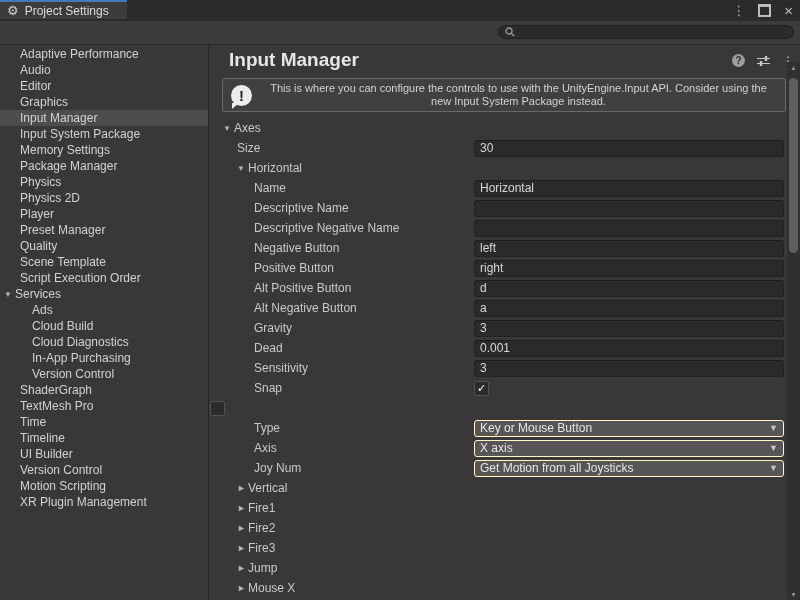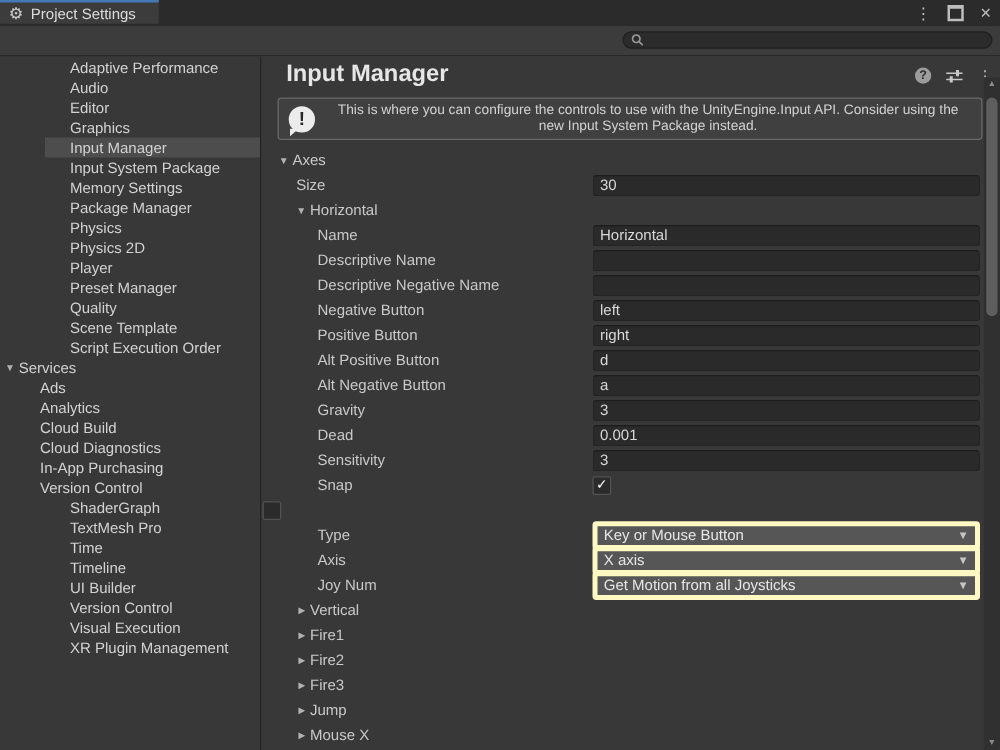--- a/index.html
+++ b/index.html
@@ -26,21 +26,21 @@
   .search input{background:transparent;border:none;outline:none;color:#d4d4d4;font-size:11px;
           width:260px;font-family:"Liberation Sans",sans-serif;}
 
   
   .sidebar{position:absolute;top:46px;left:0;width:209px;bottom:0;background:#383838;
            border-right:1px solid #242424;box-sizing:border-box;overflow:hidden;}
   .side-item{height:16px;display:flex;align-items:center;font-size:12px;color:#d2d2d2;white-space:nowrap;}
   .side-item.selected{background:#4d4d4d;}
   .side-item .fold{width:14px;text-align:center;font-size:8px;color:#b0b0b0;flex:none;}
   .side-item.ind0{padding-left:1px;}
-  .side-item.ind1{padding-left:20px;margin-left:36px;}
+  .side-item.ind1{padding-left:20px;}
   .side-item.ind2{padding-left:32px;}
 
   
   .main{position:absolute;top:45px;left:210px;right:0;bottom:0;background:#383838;}
   .main-title{position:absolute;left:19px;top:4px;font-size:19px;font-weight:bold;color:#e6e6e6;}
   .header-icons{position:absolute;right:6px;top:9px;display:flex;gap:11px;align-items:center;}
   .help-circ{width:13px;height:13px;border-radius:50%;background:#9c9c9c;color:#2e2e2e;
              font-size:10px;font-weight:bold;display:flex;align-items:center;justify-content:center;}
   .hdr-kebab{font-size:12px;color:#c4c4c4;line-height:1;}
 
@@ -60,21 +60,21 @@
   .plabel{box-sizing:border-box;width:264px;display:flex;align-items:center;height:100%;
           font-size:12px;color:#c9c9c9;white-space:nowrap;flex:none;}
   .plabel .tri{width:11px;font-size:8px;color:#b2b2b2;flex:none;}
   .plabel.ind0{padding-left:13px;}
   .plabel.ind1{padding-left:27px;}
   .plabel.ind2{padding-left:44px;text-align:right;}
   .pvalue{flex:1;margin-right:3px;display:flex;align-items:center;}
   .field{flex:1;height:15px;line-height:15px;background:#2a2a2a;border:1px solid #242424;
          border-top-color:#1d1d1d;border-radius:3px;font-size:12px;color:#d8d8d8;
          padding:0 5px;overflow:hidden;white-space:nowrap;}
-  .dropdown{flex:1;height:15px;background:#565656;border:4px solid #fef9c3;border-radius:3px;
+  .dropdown{flex:1;height:15px;background:#565656;border:1px solid #fef9c3;border-radius:3px;
          display:flex;align-items:center;justify-content:space-between;font-size:12px;
          color:#e6e6e6;padding:0 5px;white-space:nowrap;}
   .dropdown .arrow{font-size:9px;color:#c6c6c6;}
   .checkbox{width:13px;height:13px;background:#2b2b2b;border:1px solid #525252;border-radius:2px;
          color:#ffffff;font-size:11px;line-height:12px;text-align:center;}
 
   
   .scrollbar{position:absolute;right:0;top:17px;width:13px;bottom:0;background:#303030;}
   .sb-up{position:absolute;top:2px;left:0;right:0;text-align:center;font-size:7px;color:#8a8a8a;}
   .sb-down{position:absolute;bottom:2px;left:0;right:0;text-align:center;font-size:7px;color:#8a8a8a;}
@@ -155,23 +155,20 @@
           <span>Script Execution Order</span>
         </div>
         <div class="side-item ind0">
           <span class="fold">▼</span>
           <span>Services</span>
         </div>
         <div class="side-item ind2">
           <span>Ads</span>
         </div>
         <div class="side-item ind2">
-          <span>Analytics</span>
-        </div>
-        <div class="side-item ind2">
           <span>Cloud Build</span>
         </div>
         <div class="side-item ind2">
           <span>Cloud Diagnostics</span>
         </div>
         <div class="side-item ind2">
           <span>In-App Purchasing</span>
         </div>
         <div class="side-item ind2">
           <span>Version Control</span>
@@ -188,21 +185,21 @@
         <div class="side-item ind1">
           <span>Timeline</span>
         </div>
         <div class="side-item ind1">
           <span>UI Builder</span>
         </div>
         <div class="side-item ind1">
           <span>Version Control</span>
         </div>
         <div class="side-item ind1">
-          <span>Visual Execution</span>
+          <span>Motion Scripting</span>
         </div>
         <div class="side-item ind1">
           <span>XR Plugin Management</span>
         </div>
       </div>
   </div>
 
   <div class="main">
     <div class="main-title">Input Manager</div>
 

